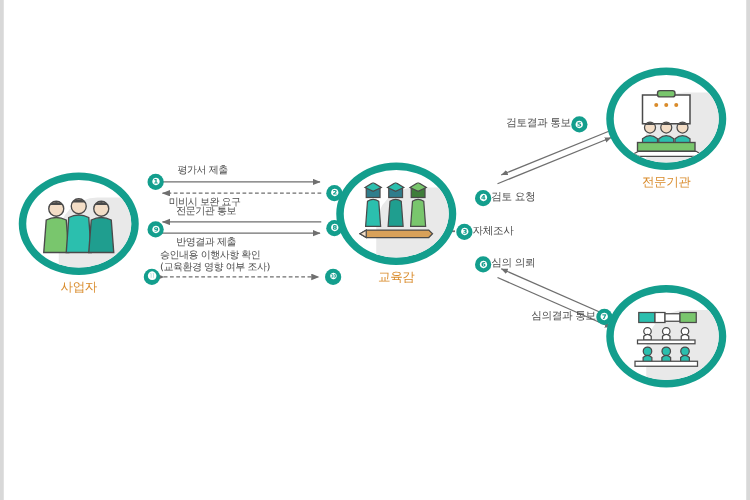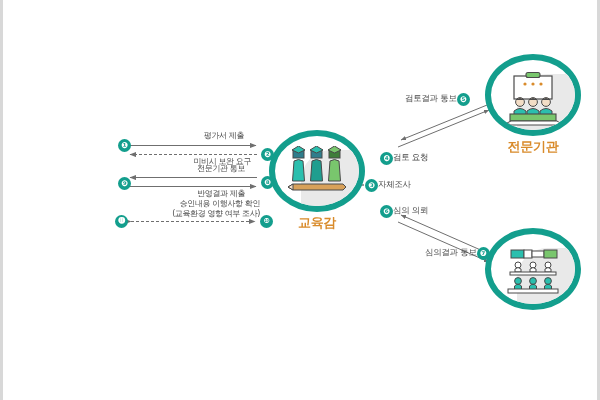--- a/index.html
+++ b/index.html
@@ -63,42 +63,42 @@
   }
   .node .circle svg {
     position: relative;
     z-index: 1;
     display: block;
     margin: 0 auto;
   }
   .node .caption {
     margin-top: 4px;
     color: #d98b2b;
-    font-weight: bold;
-    font-size: 13px;
+    font-weight: normal;
+    font-size: 10px;
     line-height: 13px;
     letter-spacing: -0.3px;
     white-space: pre-line;
   }
 
   
   #node-operator  { left: 8px;   top: 138px; }
   #node-supt      { left: 262px; top: 130px; }
   #node-agency    { left: 478px; top: 54px;  }
   #node-committee { left: 478px; top: 228px; }
 
   
   .flow-label {
     position: absolute;
     font-size: 8px;
     line-height: 10px;
     color: #4a4a4a;
     letter-spacing: -0.4px;
     white-space: pre-line;
-    text-align: right;
+    text-align: left;
   }
 
   
   .badge {
     position: absolute;
     width: 13px;
     height: 13px;
     border-radius: 50%;
     background: #139e8d;
     color: #ffffff;
@@ -154,20 +154,40 @@
 
     <line x1="398" y1="147" x2="489" y2="110" stroke="#6f6f6f" stroke-width="1" marker-end="url(#ahs)"></line>
 
     <line x1="492" y1="103" x2="401" y2="140" stroke="#6f6f6f" stroke-width="1" marker-end="url(#ahs)"></line>
 
     <line x1="398" y1="222" x2="489" y2="262" stroke="#6f6f6f" stroke-width="1" marker-end="url(#ahs)"></line>
 
     <line x1="492" y1="255" x2="401" y2="215" stroke="#6f6f6f" stroke-width="1" marker-end="url(#ahs)"></line>
   </svg>
 
+  <div class="node" id="node-operator">
+    <div class="circle">
+      <div class="shade"></div>
+      <svg width="62" height="50" viewBox="0 0 62 50" style="margin-top:14px;">
+
+        <circle cx="13" cy="9" r="6" fill="#f3ddc6" stroke="#4a4a4a" stroke-width="1.1"></circle>
+        <path d="M7 6 q6 -5 12 0" fill="#4a4a4a"></path>
+        <path d="M5 18 q8 -4 16 0 l2 26 h-20 z" fill="#79c66d" stroke="#4a4a4a" stroke-width="1.1"></path>
+
+        <circle cx="31" cy="7" r="6" fill="#f3ddc6" stroke="#4a4a4a" stroke-width="1.1"></circle>
+        <path d="M25 4 q6 -5 12 0" fill="#4a4a4a"></path>
+        <path d="M23 16 q8 -4 16 0 l2 28 h-20 z" fill="#2bbfae" stroke="#4a4a4a" stroke-width="1.1"></path>
+
+        <circle cx="49" cy="9" r="6" fill="#f3ddc6" stroke="#4a4a4a" stroke-width="1.1"></circle>
+        <path d="M43 6 q6 -5 12 0" fill="#4a4a4a"></path>
+        <path d="M41 18 q8 -4 16 0 l2 26 h-20 z" fill="#1f9e8f" stroke="#4a4a4a" stroke-width="1.1"></path>
+      </svg>
+    </div>
+    <div class="caption">사업자</div>
+  </div>
 
   <div class="node" id="node-supt">
     <div class="circle">
       <div class="shade"></div>
       <svg width="64" height="56" viewBox="0 0 64 56" style="margin-top:10px;">
 
         <rect x="8" y="4" width="11" height="8" fill="#2f7d8c" stroke="#4a4a4a" stroke-width="1"></rect>
         <polygon points="7,4 13.5,0 20,4 13.5,7" fill="#2bbfae" stroke="#4a4a4a" stroke-width="1"></polygon>
         <path d="M9 15 q4.5 -3 9 0 l1.5 20 h-12 z" fill="#2bbfae" stroke="#4a4a4a" stroke-width="1"></path>
 

